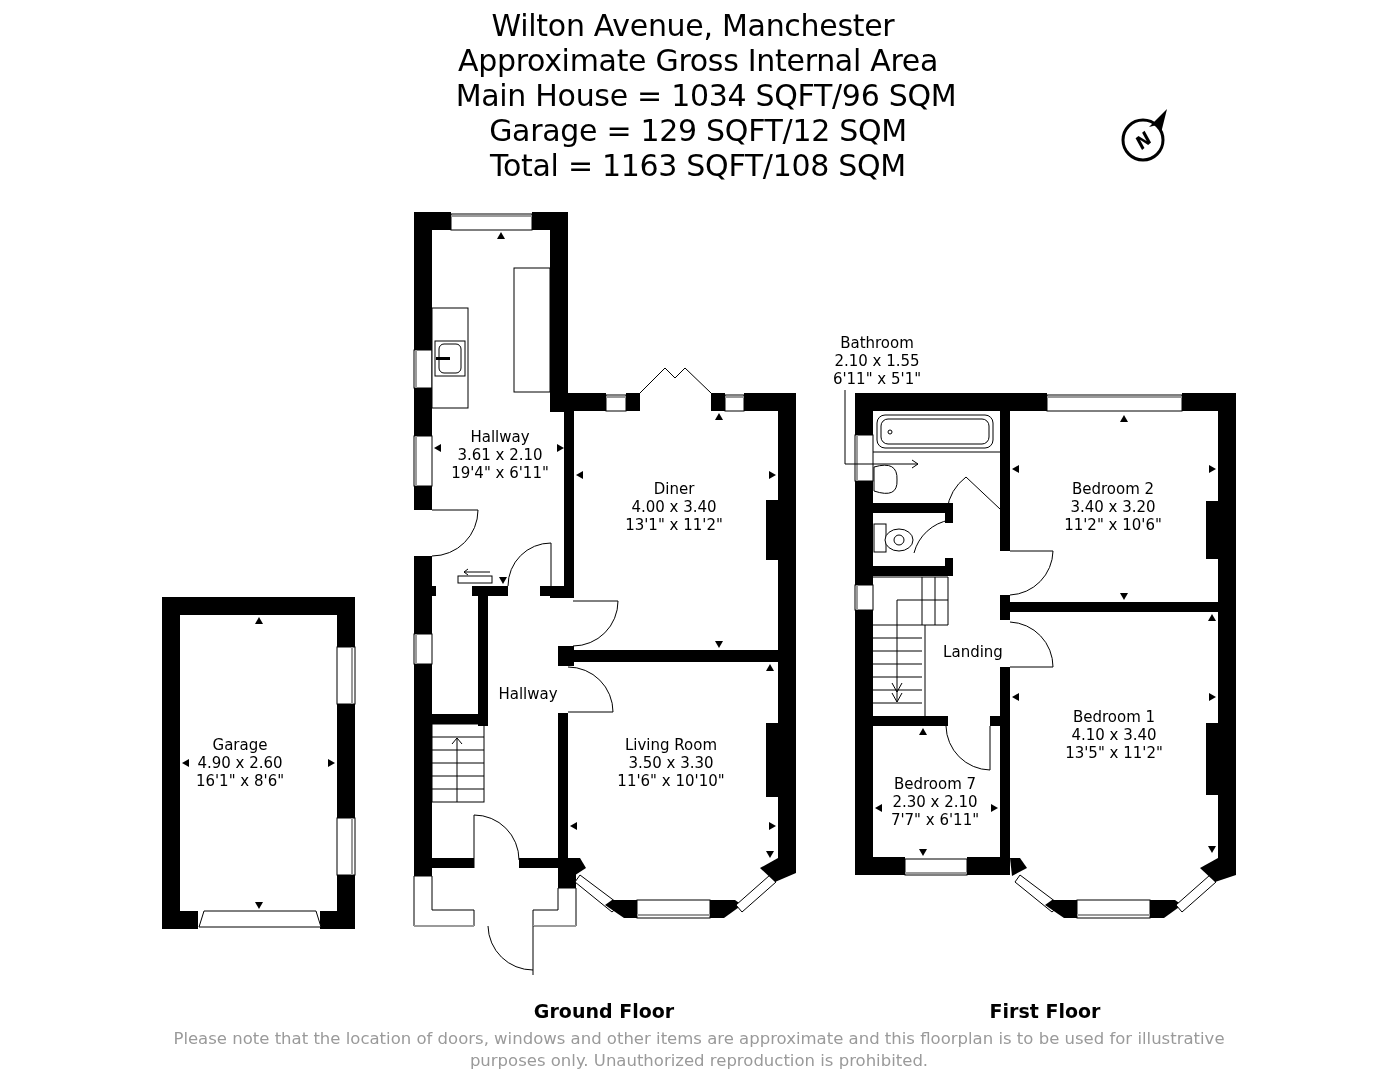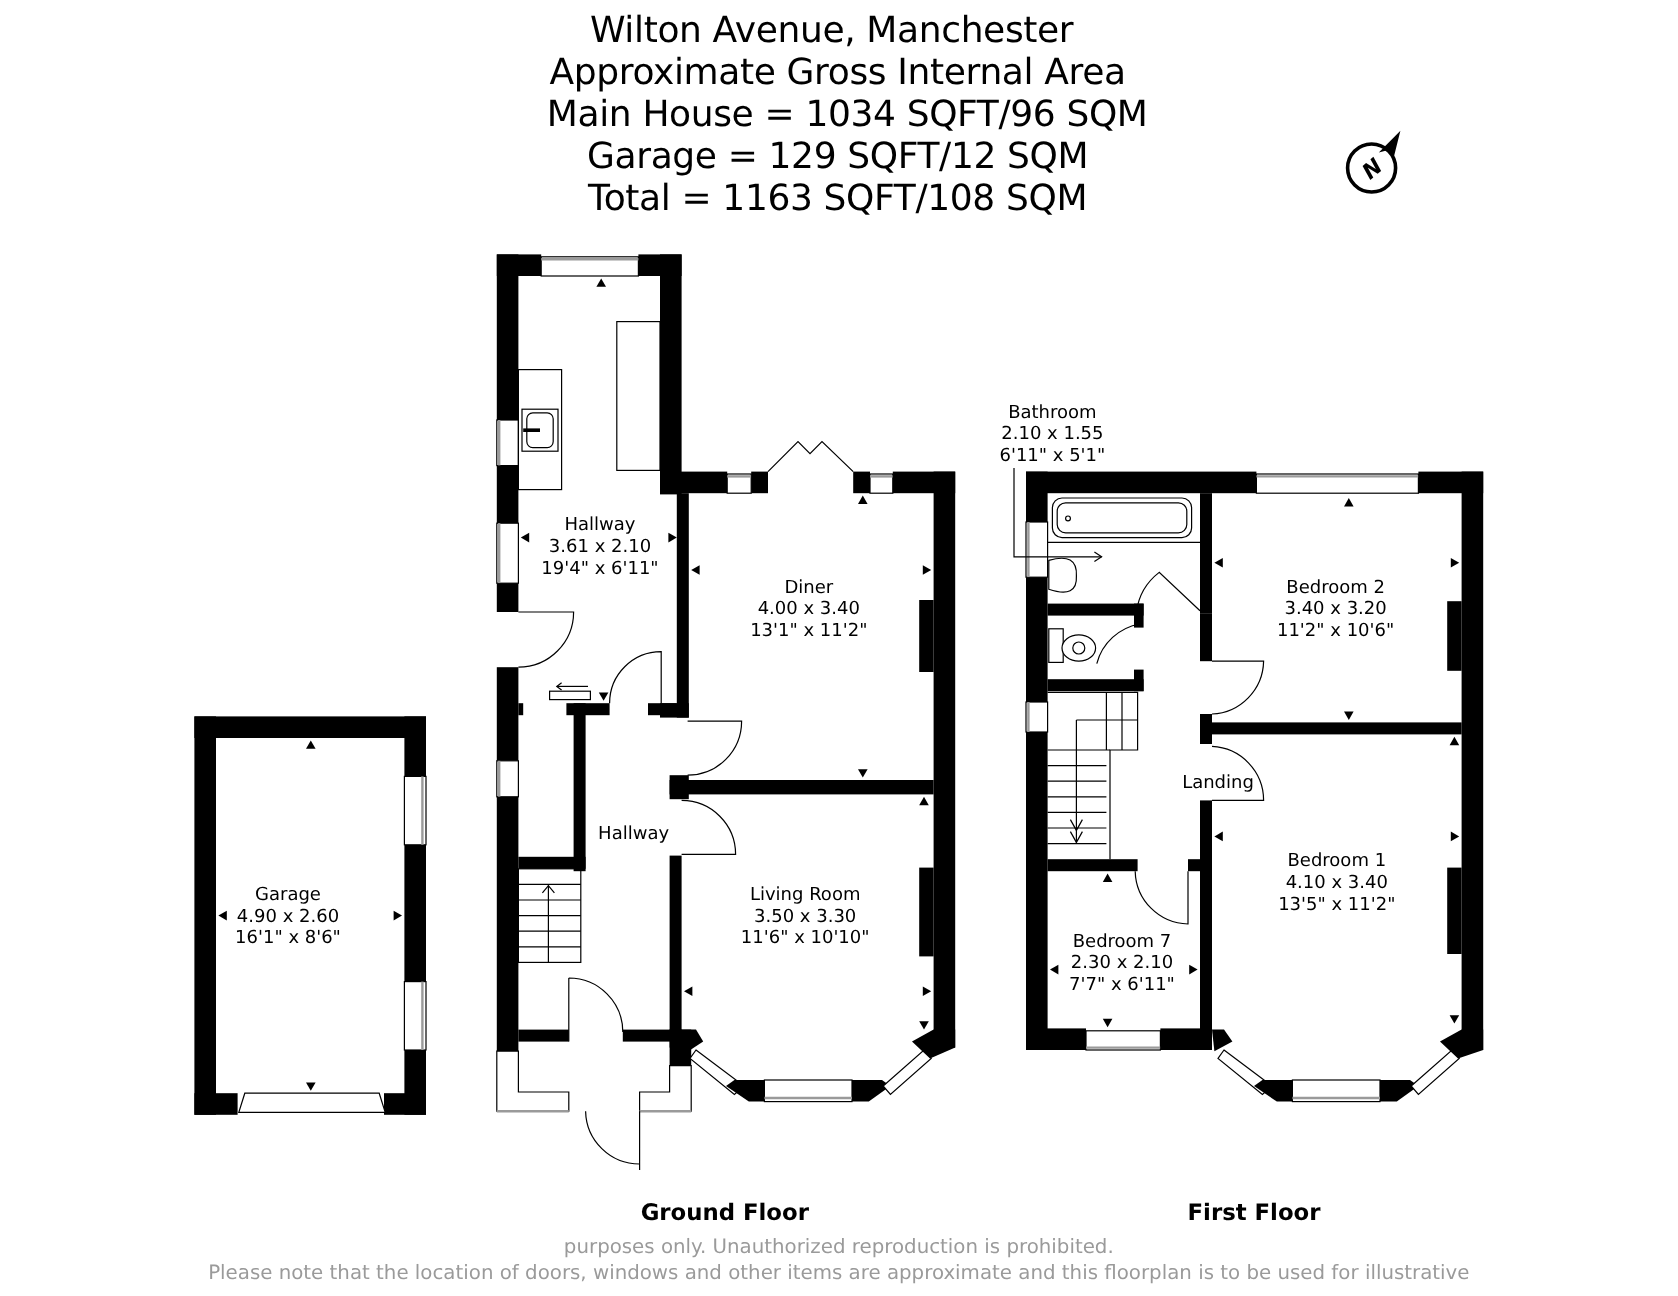--- a/index.html
+++ b/index.html
@@ -292,33 +292,33 @@
 <div class="lbl" style="left:877px; top:334px;">
   <div>Bathroom</div>
   <div>2.10 x 1.55</div>
   <div>6'11" x 5'1"</div>
 </div>
 <div class="lbl" style="left:1113px; top:480px;">
   <div>Bedroom 2</div>
   <div>3.40 x 3.20</div>
   <div>11'2" x 10'6"</div>
 </div>
-<div class="lbl" style="left:1015px; top:643px;text-align:center;">
+<div class="lbl" style="left:973px; top:643px;text-align:center;">
   <div>Landing</div>
 </div>
 <div class="lbl" style="left:1114px; top:708px;">
   <div>Bedroom 1</div>
   <div>4.10 x 3.40</div>
   <div>13'5" x 11'2"</div>
 </div>
 <div class="lbl" style="left:935px; top:775px;">
   <div>Bedroom 7</div>
   <div>2.30 x 2.10</div>
   <div>7'7" x 6'11"</div>
 </div>
 
 <div class="floor-title" style="left:604px; top:1000px;">Ground Floor</div>
 <div class="floor-title" style="left:1045px; top:1000px;">First Floor</div>
 
 <div class="disclaimer">
+  <div>Please note that the location of doors, windows and other items are approximate and this floorplan is to be used for illustrative</div>
   <div>purposes only. Unauthorized reproduction is prohibited.</div>
-  <div>Please note that the location of doors, windows and other items are approximate and this floorplan is to be used for illustrative</div>
 </div>
 
 </body></html>

